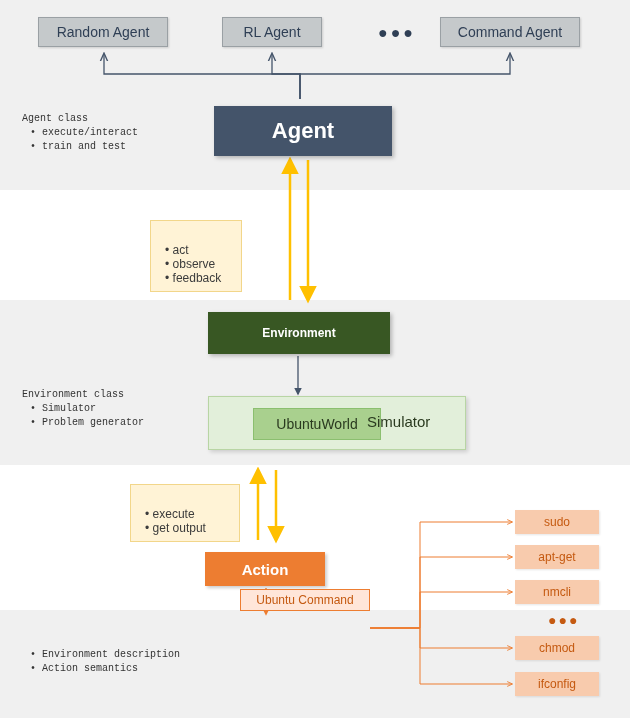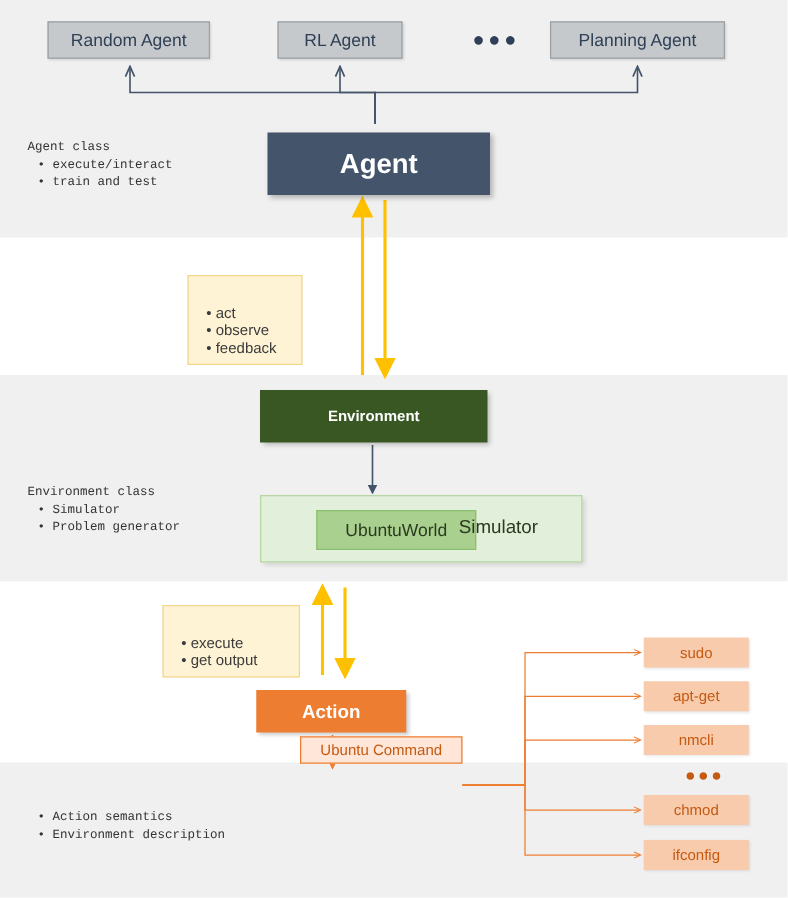--- a/index.html
+++ b/index.html
@@ -154,21 +154,21 @@
   <path d="M370 628 L420 628 L420 522 L512 522" stroke="#ed7d31" fill="none" stroke-width="1" marker-end="url(#arr-orange-open)"></path>
   <path d="M370 628 L420 628 L420 557 L512 557" stroke="#ed7d31" fill="none" stroke-width="1" marker-end="url(#arr-orange-open)"></path>
   <path d="M370 628 L420 628 L420 592 L512 592" stroke="#ed7d31" fill="none" stroke-width="1" marker-end="url(#arr-orange-open)"></path>
   <path d="M370 628 L420 628 L420 648 L512 648" stroke="#ed7d31" fill="none" stroke-width="1" marker-end="url(#arr-orange-open)"></path>
   <path d="M370 628 L420 628 L420 684 L512 684" stroke="#ed7d31" fill="none" stroke-width="1" marker-end="url(#arr-orange-open)"></path>
 </svg>
 
 <div class="box sub-agent random">Random Agent</div>
 <div class="box sub-agent rl">RL Agent</div>
 <div class="ellips">●●●</div>
-<div class="box sub-agent plan">Planning Agent</div>
+<div class="box sub-agent plan">Command Agent</div>
 <div class="box agent-box">Agent</div>
 
 <div class="desc d1">
   <div>Agent class</div>
   <ul>
     <li>execute/interact</li>
     <li>train and test</li>
   </ul>
 </div>
 
@@ -205,16 +205,16 @@
 
 <div class="cmd-item cmd-sudo">sudo</div>
 <div class="cmd-item cmd-apt">apt-get</div>
 <div class="cmd-item cmd-nmcli">nmcli</div>
 <div class="cmd-ell">●●●</div>
 <div class="cmd-item cmd-chmod">chmod</div>
 <div class="cmd-item cmd-ifcfg">ifconfig</div>
 
 <div class="desc d3">
   <ul>
+    <li>Environment description</li>
     <li>Action semantics</li>
-    <li>Environment description</li>
   </ul>
 </div>
 
 </body></html>

